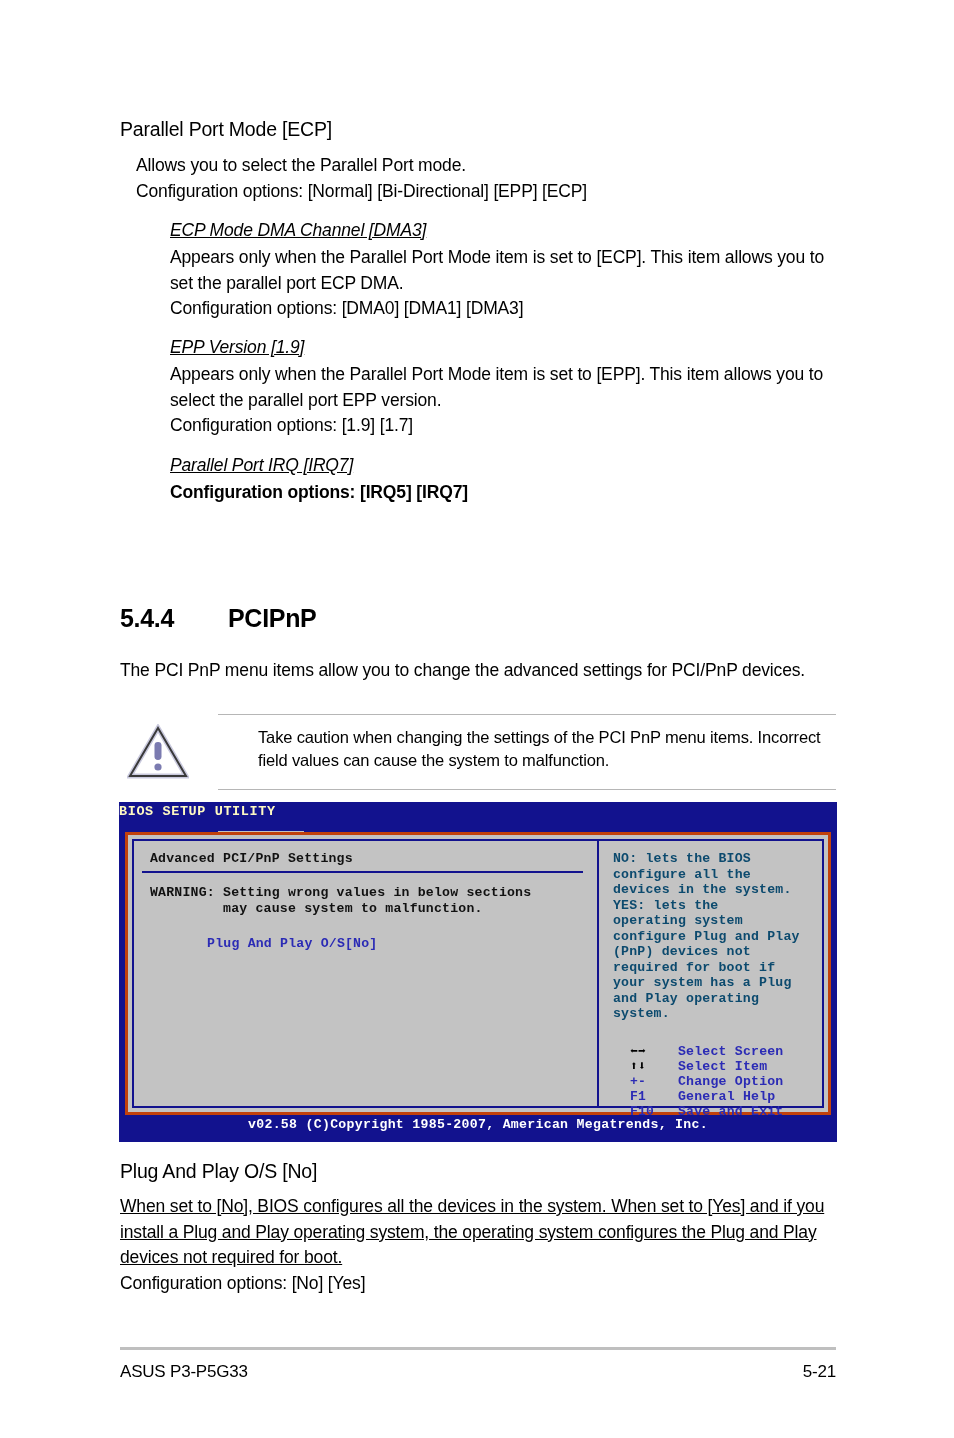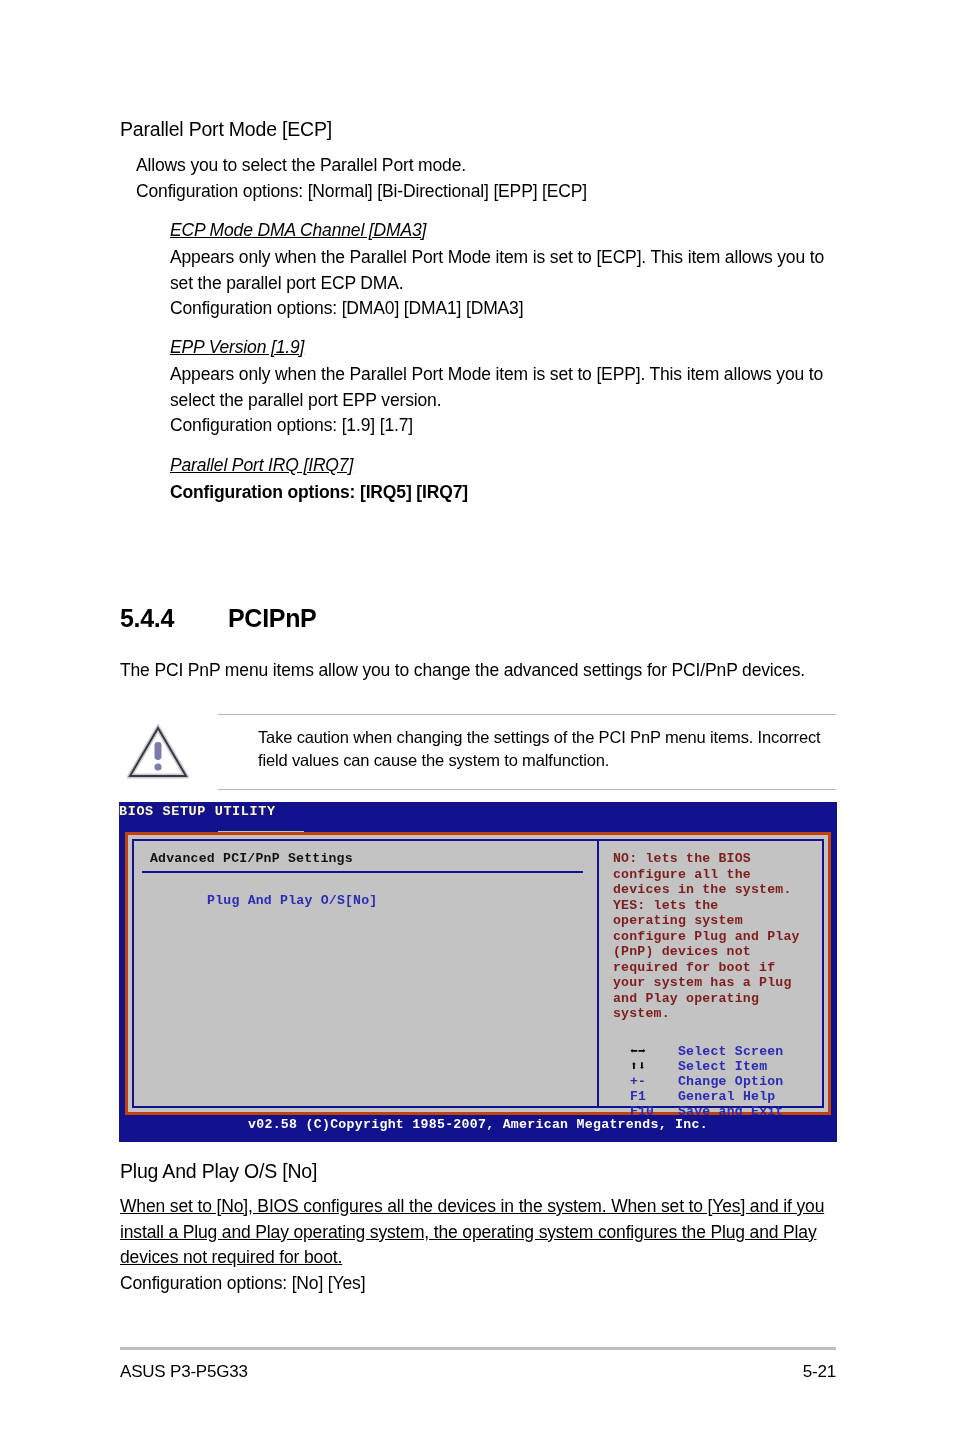--- a/index.html
+++ b/index.html
@@ -179,21 +179,21 @@
     font-weight: bold;
     color: #2b2bb5;
     letter-spacing: 0.2px;
     display: flex;
     text-align: right;
   }
   .bios-item-label { width: 195px; }
   .bios-help {
     font-size: 13.2px;
     font-weight: bold;
-    color: #7f1d1d;
+    color: #0c4a6e;
     line-height: 15.5px;
     letter-spacing: 0.2px;
     white-space: pre-line;
   }
   .bios-keys {
     margin-top: 22px;
     font-size: 13.2px;
     font-weight: bold;
     color: #2b2bb5;
     letter-spacing: 0.2px;
@@ -308,20 +308,22 @@
       <div class="bios-tab">Advanced</div>
     </div>
 
     <div class="bios-body">
       <div class="bios-body-inner">
 
         <div class="bios-left">
           <div class="bios-section-title">Advanced PCI/PnP Settings</div>
           <div class="bios-hr"></div>
 
+          <div class="bios-warn"><span>WARNING: Setting wrong values in below sections</span>
+<span>         may cause system to malfunction.</span></div>
 
           <div class="bios-item">
             <span class="bios-item-label">Plug And Play O/S</span>
             <span>[No]</span>
           </div>
         </div>
 
         <div class="bios-right">
           <div class="bios-help">NO: lets the BIOS
 configure all the

